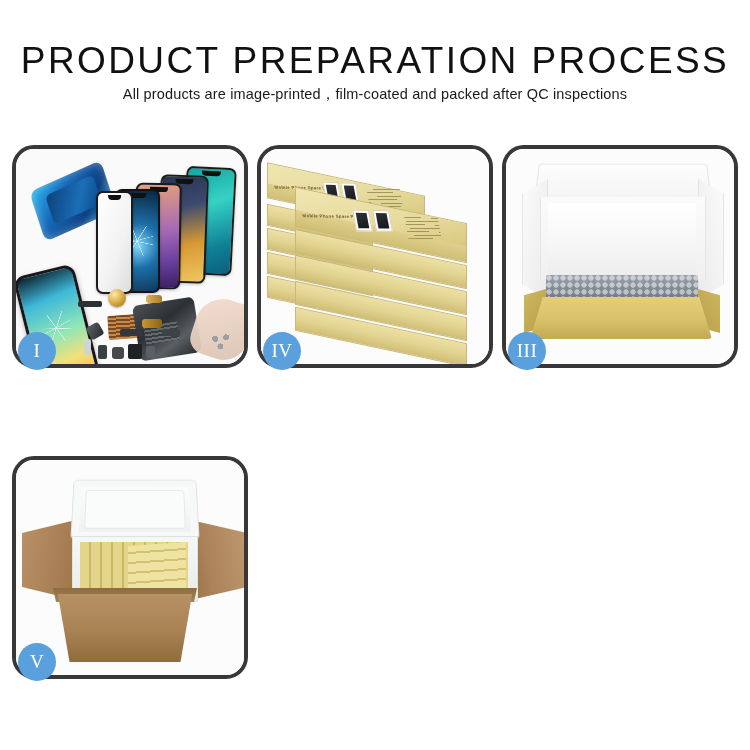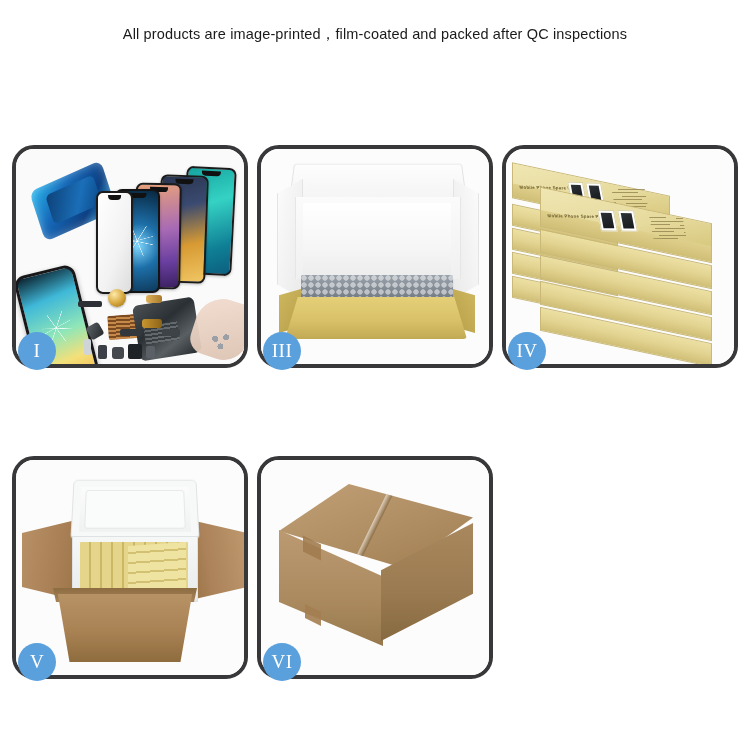--- a/index.html
+++ b/index.html
@@ -26,21 +26,21 @@
     line-height: 1;
     margin-top: 42px;
     font-family: "Liberation Sans", sans-serif;
     white-space: nowrap;
   }
   .subtitle {
     text-align: center;
     font-size: 14.5px;
     font-weight: 400;
     color: #1a1a1a;
-    margin-top: 25px;
+    margin-top: 6px;
     letter-spacing: 0.15px;
     white-space: nowrap;
   }
 
   
   .grid {
     position: absolute;
     left: 12px; top: 145px;
     width: 726px; height: 534px;
     display: grid;
@@ -407,20 +407,21 @@
              background:#a17b4f; transform: skewY(26deg); opacity:.9;}
   .c-tape2 { position:absolute; left:44px; top:148px; width:16px; height:14px;
              background:#a47e51; transform: skewY(26deg); opacity:.9;}
 </style>
 </head>
 <body>
 
 <div id="root">
 
   <div class="header">
+    <div class="title">PRODUCT PREPARATION PROCESS</div>
     <div class="subtitle">All products are image-printed，film-coated and packed after QC inspections</div>
   </div>
 
   <div class="grid">
 
     <div class="panel">
       <div class="panel-inner p1">
         <div class="scene">
           <div class="blueplate"></div>
           <div class="ph s1">
@@ -459,101 +460,88 @@
           <div class="hand"></div>
           <div class="screws"></div>
         </div>
       </div>
       <div class="badge">I</div>
     </div>
 
 
     <div class="panel">
       <div class="panel-inner">
+        <div class="scene stack">
+
+          <div class="sbox" style="left:6px;top:66px;width:104px;height:20px;transform:skewY(12deg);"></div>
+          <div class="sbox" style="left:6px;top:90px;width:104px;height:20px;transform:skewY(12deg);"></div>
+          <div class="sbox" style="left:6px;top:114px;width:104px;height:20px;transform:skewY(12deg);"></div>
+          <div class="sbox" style="left:6px;top:138px;width:104px;height:20px;transform:skewY(12deg);"></div>
+
+          <div class="sbox" style="left:6px;top:30px;width:156px;height:34px;transform:skewY(12deg);">
+            <div class="lid"></div>
+            <div class="blabel" style="left:6px;top:14px;transform:rotate(-11deg);">Mobile Phone Spare Parts</div>
+            <div class="bscr" style="left:56px;top:5px;width:14px;height:18px;transform:rotate(-11deg);">
+                <i></i>
+              </div>
+            <div class="bscr" style="left:74px;top:2px;width:14px;height:18px;transform:rotate(-11deg);">
+                <i></i>
+              </div>
+            <div class="blines" style="left:100px;top:0px;transform:rotate(-11deg);"></div>
+          </div>
+
+          <div class="sbox" style="left:34px;top:56px;width:170px;height:38px;transform:skewY(12deg);">
+            <div class="lid"></div>
+            <div class="blabel" style="left:6px;top:18px;transform:rotate(-11deg);">Mobile Phone Spare Parts</div>
+            <div class="bscr" style="left:58px;top:8px;width:15px;height:19px;transform:rotate(-11deg);">
+                <i></i>
+              </div>
+            <div class="bscr" style="left:78px;top:4px;width:15px;height:19px;transform:rotate(-11deg);">
+                <i></i>
+              </div>
+            <div class="blines" style="left:110px;top:2px;transform:rotate(-11deg);"></div>
+          </div>
+
+          <div class="sbox" style="left:34px;top:98px;width:170px;height:22px;transform:skewY(12deg);"></div>
+          <div class="sbox" style="left:34px;top:124px;width:170px;height:22px;transform:skewY(12deg);"></div>
+          <div class="sbox" style="left:34px;top:150px;width:170px;height:22px;transform:skewY(12deg);"></div>
+          <div class="sbox" style="left:34px;top:176px;width:170px;height:22px;transform:skewY(12deg);"></div>
+        </div>
+      </div>
+      <div class="badge">IV</div>
+    </div>
+
+    <div class="panel">
+      <div class="panel-inner">
         <div class="scene">
           <div class="box3-lidback"></div>
           <div class="box3-flapL"></div>
           <div class="box3-flapR"></div>
           <div class="box3-innerback"></div>
           <div class="box3-foam"></div>
           <div class="box3-contents"></div>
           <div class="box3-lside"></div>
           <div class="box3-rside"></div>
           <div class="box3-front"></div>
         </div>
       </div>
       <div class="badge">III</div>
-    </div>
-
-    <div class="panel">
-      <div class="panel-inner">
-        <div class="scene stack">
-
-          <div class="sbox" style="left:6px;top:66px;width:104px;height:20px;transform:skewY(12deg);"></div>
-          <div class="sbox" style="left:6px;top:90px;width:104px;height:20px;transform:skewY(12deg);"></div>
-          <div class="sbox" style="left:6px;top:114px;width:104px;height:20px;transform:skewY(12deg);"></div>
-          <div class="sbox" style="left:6px;top:138px;width:104px;height:20px;transform:skewY(12deg);"></div>
-
-          <div class="sbox" style="left:6px;top:30px;width:156px;height:34px;transform:skewY(12deg);">
-            <div class="lid"></div>
-            <div class="blabel" style="left:6px;top:14px;transform:rotate(-11deg);">Mobile Phone Spare Parts</div>
-            <div class="bscr" style="left:56px;top:5px;width:14px;height:18px;transform:rotate(-11deg);">
-                <i></i>
-              </div>
-            <div class="bscr" style="left:74px;top:2px;width:14px;height:18px;transform:rotate(-11deg);">
-                <i></i>
-              </div>
-            <div class="blines" style="left:100px;top:0px;transform:rotate(-11deg);"></div>
-          </div>
-
-          <div class="sbox" style="left:34px;top:56px;width:170px;height:38px;transform:skewY(12deg);">
-            <div class="lid"></div>
-            <div class="blabel" style="left:6px;top:18px;transform:rotate(-11deg);">Mobile Phone Spare Parts</div>
-            <div class="bscr" style="left:58px;top:8px;width:15px;height:19px;transform:rotate(-11deg);">
-                <i></i>
-              </div>
-            <div class="bscr" style="left:78px;top:4px;width:15px;height:19px;transform:rotate(-11deg);">
-                <i></i>
-              </div>
-            <div class="blines" style="left:110px;top:2px;transform:rotate(-11deg);"></div>
-          </div>
-
-          <div class="sbox" style="left:34px;top:98px;width:170px;height:22px;transform:skewY(12deg);"></div>
-          <div class="sbox" style="left:34px;top:124px;width:170px;height:22px;transform:skewY(12deg);"></div>
-          <div class="sbox" style="left:34px;top:150px;width:170px;height:22px;transform:skewY(12deg);"></div>
-          <div class="sbox" style="left:34px;top:176px;width:170px;height:22px;transform:skewY(12deg);"></div>
-        </div>
-      </div>
-      <div class="badge">IV</div>
     </div>
 
     <div class="panel">
       <div class="panel-inner">
         <div class="scene">
           <div class="v-flapL"></div>
           <div class="v-flapR"></div>
           <div class="v-foam-lid"></div>
           <div class="v-foam-body"></div>
           <div class="v-inside"></div>
           <div class="v-inside2"></div>
           <div class="v-carton-top"></div>
           <div class="v-carton-front"></div>
         </div>
       </div>
       <div class="badge">V</div>
     </div>
 
-    <div class="panel">
-      <div class="panel-inner">
-        <div class="scene">
-          <div class="c-top"></div>
-          <div class="c-seam"></div>
-          <div class="c-left"></div>
-          <div class="c-right"></div>
-          <div class="c-tape1"></div>
-          <div class="c-tape2"></div>
-        </div>
-      </div>
-      <div class="badge">VI</div>
-    </div>
 
   </div>
 </div>
 
 </body></html>

